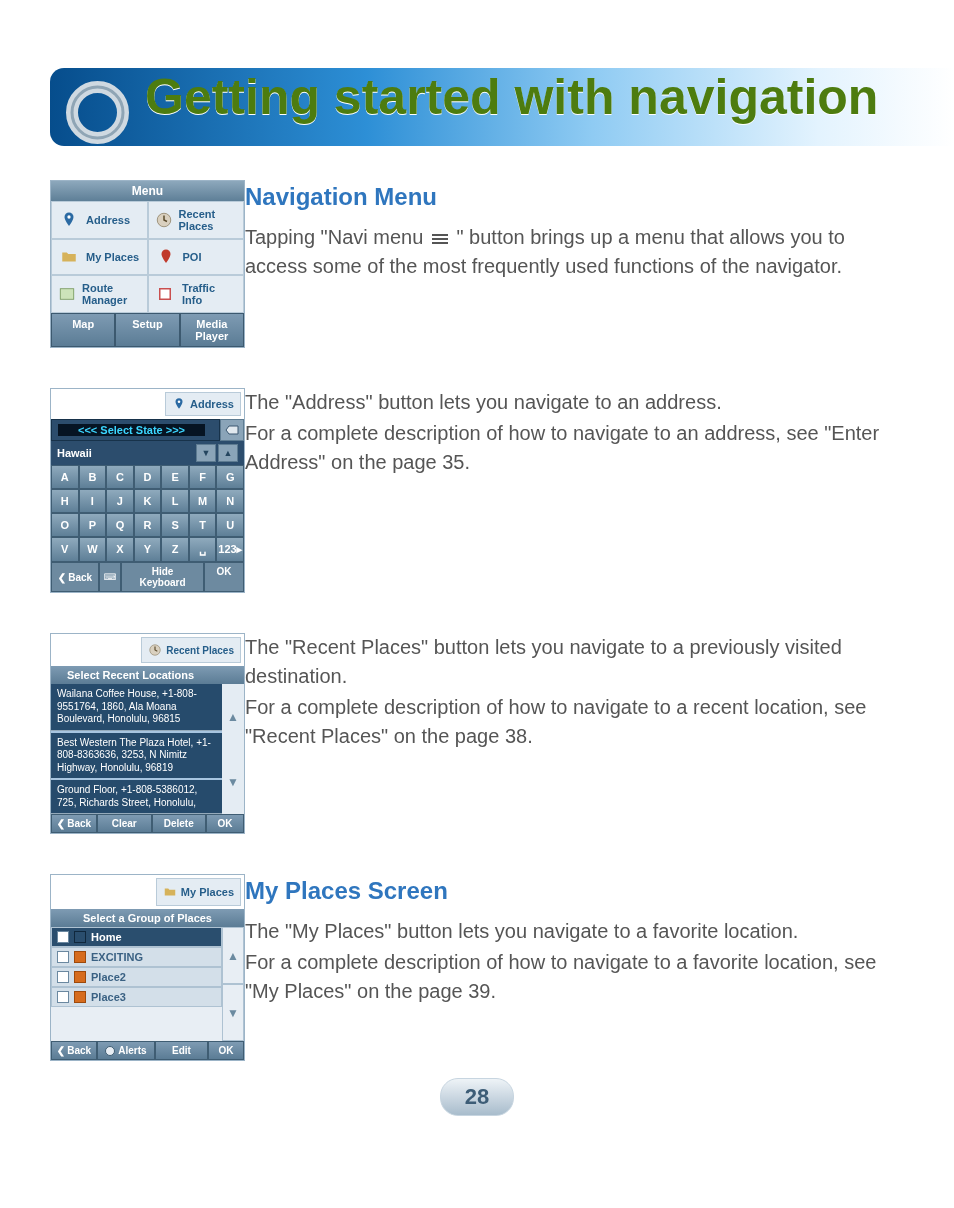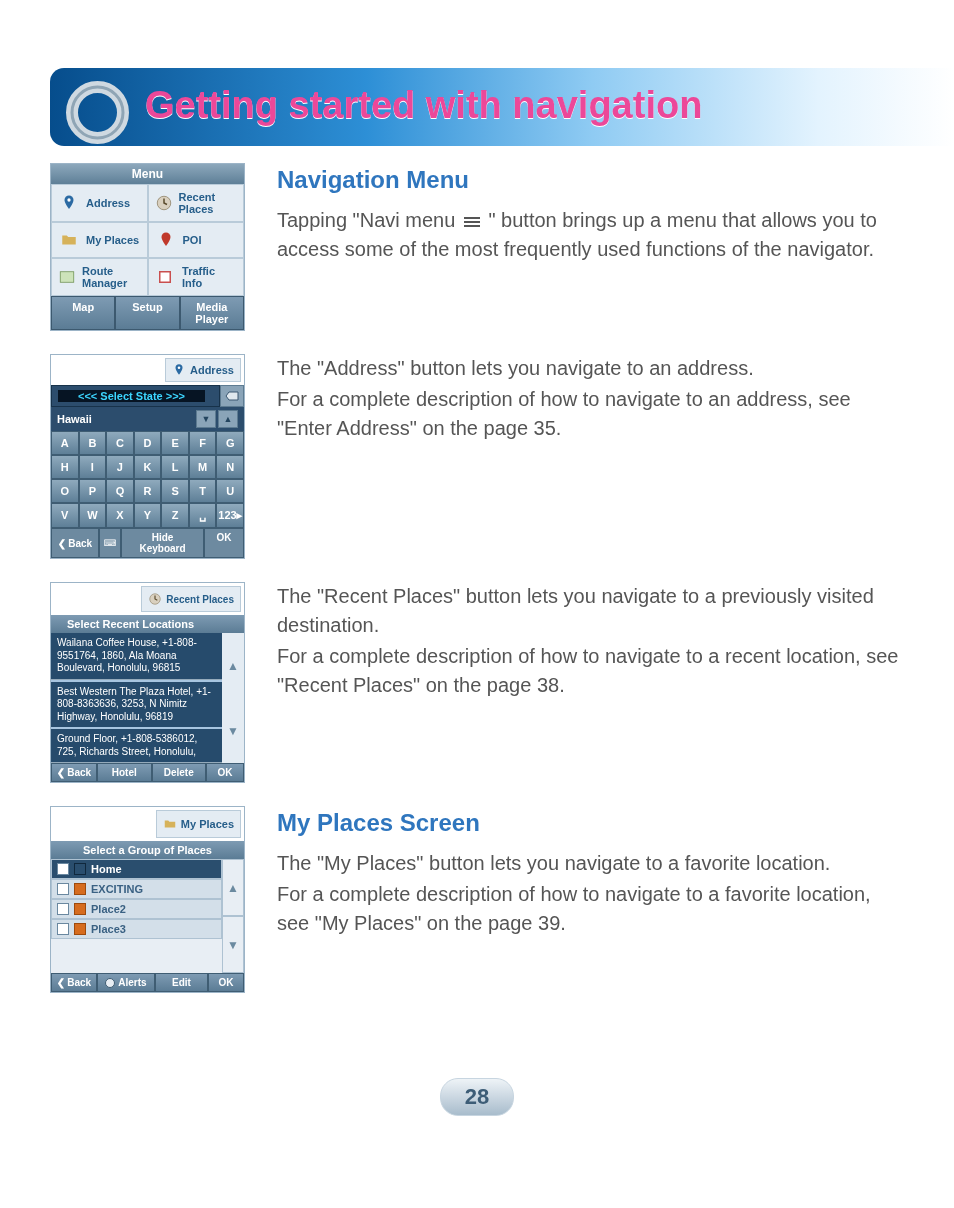--- a/index.html
+++ b/index.html
@@ -3,23 +3,23 @@
 <meta charset="utf-8">
 <style>
   *{box-sizing:border-box;margin:0;padding:0}
   html,body{width:954px;font-family:Arial,Helvetica,sans-serif;background:#fff;color:#555}
   .page{position:relative;width:954px;height:1208px;padding:30px 50px 40px 50px}
   
   .hdr-bar{position:relative;height:110px}
   .hdr-gradient{position:absolute;left:0;right:-50px;top:38px;height:78px;background:linear-gradient(90deg,#064d8c 0%,#2d8fd6 35%,#8fcbf3 60%,#e3f3fe 85%,#ffffff 100%);border-radius:14px 0 0 14px}
   .hdr-ring{position:absolute;left:10px;top:45px;width:75px;height:75px}
   .hdr-ring svg{width:75px;height:75px}
-  .hdr-title{position:absolute;left:95px;top:54px;font-size:38px;font-weight:bold;color:#ec4899;text-shadow:0 1px 0 #fff}
-  
-  .sect{display:flex;gap:32px;margin-top:23px}
+  .hdr-title{position:absolute;left:95px;top:38px;font-size:50px;font-weight:bold;color:#4d7c0f;text-shadow:0 1px 0 #fff}
+  
+  .sect{display:flex;margin-top:40px}
   .thumb-col{width:195px;flex:0 0 195px}
   .text-col{flex:1;font-size:20px;line-height:1.45}
   .sect-title{color:#2f76be;font-size:24px;font-weight:bold;margin-bottom:8px}
   .body-p{margin-bottom:2px}
   
   .menu-shot{border:1px solid #9cb4c7;background:#e7eff6;font-size:11px}
   .menu-title{background:linear-gradient(#8da8bc,#5e7f97);color:#fff;text-align:center;font-weight:bold;padding:3px 0;font-size:12px}
   .menu-grid{display:grid;grid-template-columns:1fr 1fr}
   .menu-cell{display:flex;align-items:center;gap:6px;border:1px solid #b9cbd9;background:#e4ecf3;padding:6px 6px;color:#265e8a;font-weight:bold}
   .menu-cell .ic{width:22px;height:22px;display:flex;align-items:center;justify-content:center}
@@ -273,21 +273,21 @@
           <div class="rl-arrows">
             <div class="arr">▲</div>
             <div class="arr">▼</div>
           </div>
         </div>
         <div class="recent-footer">
           <div class="rf-btn rf-back">
               <span>❮</span>
               <span>Back</span>
             </div>
-          <div class="rf-btn">Hotel</div>
+          <div class="rf-btn">Clear</div>
           <div class="rf-btn">Delete</div>
           <div class="rf-btn rf-ok">OK</div>
         </div>
       </div>
     </div>
     <div class="text-col">
       <p class="body-p">The "Recent Places" button lets you navigate to a previously visited destination.</p>
       <p class="body-p">For a complete description of how to navigate to a recent location, see "Recent Places" on the page 38.</p>
     </div>
   </div>

